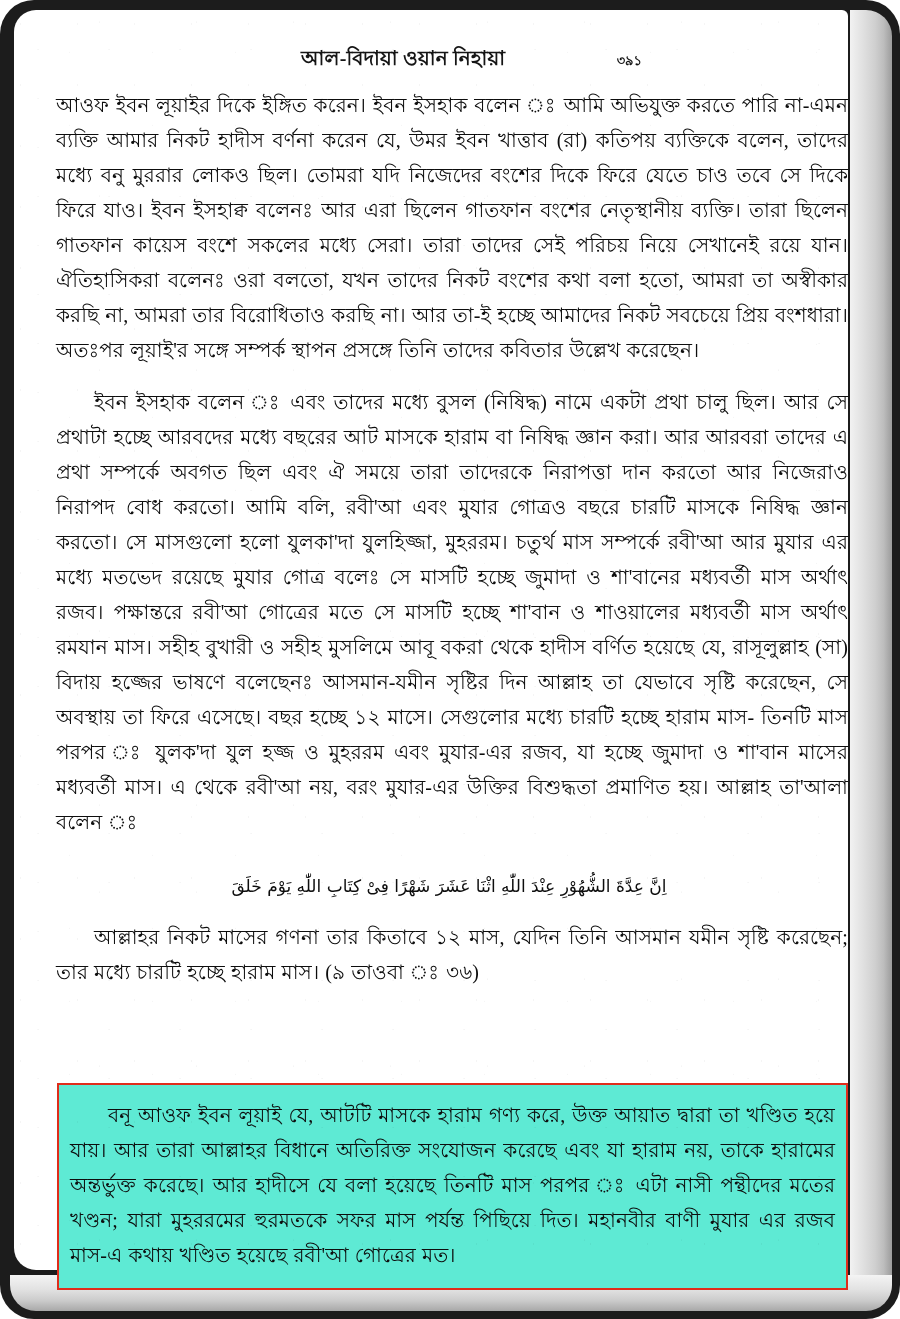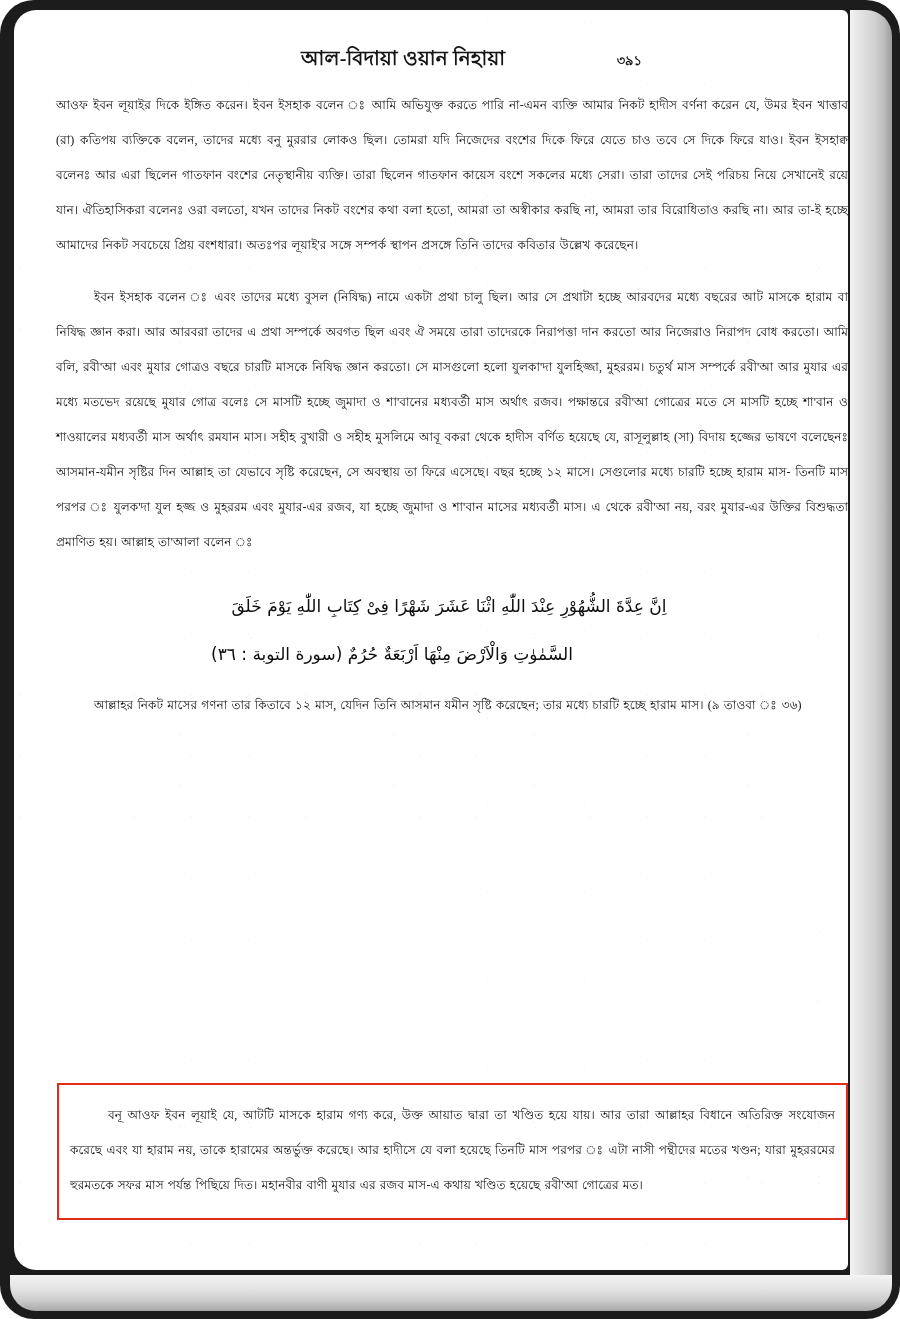--- a/index.html
+++ b/index.html
@@ -90,21 +90,21 @@
 
   .body-area {
     position: absolute;
     left: 42px;
     top: 78px;
     width: 792px;
   }
 
   .para {
     font-family: "Liberation Serif", "DejaVu Serif", serif;
-    font-size: 12px;
+    font-size: 20px;
     line-height: 35px;
     color: #0d0d0d;
     text-align: justify;
     text-align-last: left;
     margin: 0;
     letter-spacing: 0.1px;
     word-spacing: 1px;
   }
   .para.indent {
     text-indent: 38px;
@@ -133,21 +133,21 @@
 
   
   .highlight-box {
     position: absolute;
     left: 43px;
     top: 1073px;
     width: 791px;
     box-sizing: border-box;
     border: 2.5px solid #e02d1b;
     padding: 13px 11px 15px 11px;
-    background: #ffffff;
+    background: #5eead4;
   }
   .highlight-box .para {
     line-height: 35px;
   }
 
   
   .scan-noise {
     position: absolute;
     left: 14px; top: 10px;
     width: 834px; height: 1260px;
@@ -179,21 +179,20 @@
     <div class="body-area">
 
       <p class="para">আওফ ইবন লূয়াইর দিকে ইঙ্গিত করেন। ইবন ইসহাক বলেন ঃ আমি অভিযুক্ত করতে পারি না-এমন ব্যক্তি আমার নিকট হাদীস বর্ণনা করেন যে, উমর ইবন খাত্তাব (রা) কতিপয় ব্যক্তিকে বলেন,  তাদের মধ্যে বনু মুররার লোকও ছিল। তোমরা যদি নিজেদের বংশের দিকে ফিরে যেতে  চাও তবে সে দিকে ফিরে যাও। ইবন ইসহাক্ব বলেনঃ আর এরা ছিলেন গাতফান বংশের নেতৃস্থানীয় ব্যক্তি। তারা ছিলেন গাতফান কায়েস বংশে সকলের মধ্যে সেরা। তারা তাদের সেই পরিচয় নিয়ে সেখানেই রয়ে যান। ঐতিহাসিকরা বলেনঃ ওরা বলতো, যখন তাদের নিকট বংশের কথা বলা হতো, আমরা তা অস্বীকার করছি না, আমরা তার বিরোধিতাও করছি না। আর তা-ই হচ্ছে আমাদের নিকট সবচেয়ে প্রিয় বংশধারা। অতঃপর লূয়াই'র সঙ্গে সম্পর্ক স্থাপন প্রসঙ্গে তিনি তাদের কবিতার উল্লেখ করেছেন।</p>
 
       <div class="para-gap"></div>
 
       <p class="para indent">ইবন ইসহাক বলেন ঃ এবং তাদের মধ্যে বুসল (নিষিদ্ধ) নামে একটা প্রথা চালু ছিল। আর সে প্রথাটা হচ্ছে আরবদের মধ্যে বছরের আট মাসকে হারাম বা নিষিদ্ধ জ্ঞান করা। আর আরবরা তাদের এ প্রথা সম্পর্কে অবগত ছিল এবং ঐ সময়ে তারা তাদেরকে নিরাপত্তা দান করতো আর নিজেরাও নিরাপদ বোধ করতো। আমি বলি, রবী'আ এবং মুযার গোত্রও বছরে চারটি মাসকে নিষিদ্ধ জ্ঞান করতো। সে মাসগুলো হলো যুলকা'দা যুলহিজ্জা, মুহররম। চতুর্থ মাস  সম্পর্কে  রবী'আ  আর মুযার এর মধ্যে মতভেদ রয়েছে মুযার গোত্র বলেঃ সে মাসটি হচ্ছে জুমাদা ও শা'বানের মধ্যবর্তী মাস অর্থাৎ রজব। পক্ষান্তরে রবী'আ গোত্রের মতে সে মাসটি হচ্ছে শা'বান ও শাওয়ালের মধ্যবর্তী মাস অর্থাৎ রমযান মাস। সহীহ বুখারী ও সহীহ মুসলিমে আবূ বকরা থেকে হাদীস বর্ণিত হয়েছে যে, রাসূলুল্লাহ (সা) বিদায় হজ্জের ভাষণে বলেছেনঃ  আসমান-যমীন সৃষ্টির দিন আল্লাহ তা যেভাবে সৃষ্টি করেছেন, সে অবস্থায় তা ফিরে এসেছে। বছর হচ্ছে ১২ মাসে। সেগুলোর মধ্যে চারটি হচ্ছে হারাম  মাস- তিনটি মাস পরপর ঃ যুলক'দা যুল হজ্জ ও মুহররম এবং মুযার-এর রজব, যা হচ্ছে জুমাদা ও শা'বান মাসের মধ্যবর্তী মাস। এ থেকে রবী'আ নয়, বরং মুযার-এর উক্তির বিশুদ্ধতা প্রমাণিত হয়। আল্লাহ তা'আলা বলেন ঃ</p>
 
       <div class="arabic-block">
         <div class="arabic-line-1">اِنَّ عِدَّةَ الشُّهُوْرِ عِنْدَ اللّٰهِ اثْنَا عَشَرَ شَهْرًا فِىْ كِتَابِ اللّٰهِ يَوْمَ خَلَقَ</div>
-        <div class="arabic-line-2">السَّمٰوٰتِ وَالْاَرْضَ مِنْهَا اَرْبَعَةٌ حُرُمٌ (سورة التوبة : ٣٦)</div>
       </div>
 
       <p class="para indent translation">আল্লাহর নিকট মাসের গণনা তার কিতাবে ১২ মাস, যেদিন তিনি আসমান যমীন সৃষ্টি করেছেন; তার মধ্যে চারটি হচ্ছে হারাম মাস। (৯ তাওবা ঃ ৩৬)</p>
 
     </div>
 
     <div class="highlight-box">
       <p class="para indent">বনূ আওফ ইবন লূয়াই যে, আটটি মাসকে হারাম গণ্য করে, উক্ত আয়াত দ্বারা তা খণ্ডিত হয়ে যায়। আর তারা আল্লাহর বিধানে অতিরিক্ত সংযোজন করেছে এবং যা হারাম নয়, তাকে হারামের অন্তর্ভুক্ত করেছে। আর হাদীসে যে বলা হয়েছে তিনটি মাস পরপর ঃ এটা নাসী পন্থীদের মতের খণ্ডন; যারা মুহররমের হুরমতকে সফর মাস পর্যন্ত পিছিয়ে দিত। মহানবীর বাণী মুযার এর রজব মাস-এ কথায় খণ্ডিত হয়েছে রবী'আ গোত্রের মত।</p>
     </div>
 

